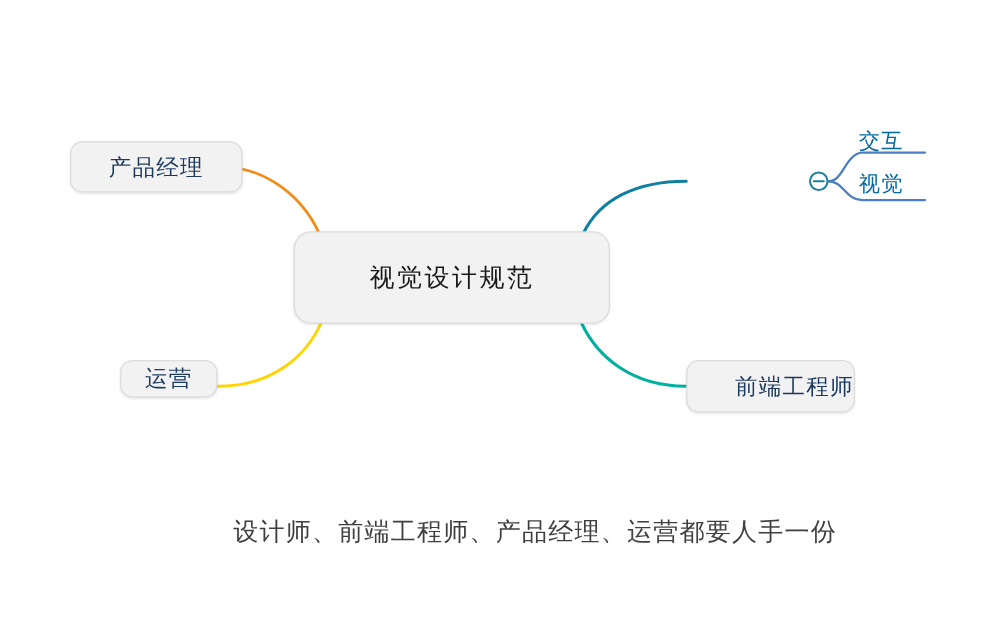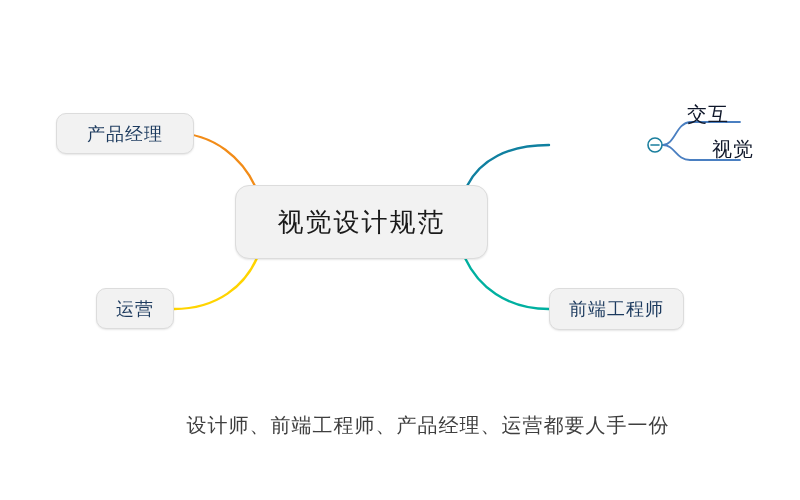--- a/index.html
+++ b/index.html
@@ -45,67 +45,67 @@
     letter-spacing: 1px;
   }
   #node-central {
     left: 235px;
     top: 185px;
     width: 253px;
     height: 74px;
     border-radius: 14px;
   }
   #node-central .node-label {
-    font-size: 26px;
+    font-size: 20px;
     color: #1a1a1a;
     letter-spacing: 2px;
   }
   #node-product-manager {
     left: 56px;
     top: 113px;
     width: 138px;
     height: 41px;
   }
   #node-operations {
     left: 96px;
     top: 288px;
     width: 78px;
-    height: 41px;
+    height: 30px;
   }
   #node-designer {
     left: 549px;
     top: 124px;
     width: 96px;
     height: 42px;
   }
   #node-frontend-engineer {
     left: 549px;
     top: 288px;
     width: 135px;
     height: 42px;
+    justify-content: flex-end;
   }
   .branch-node .node-label {
     font-size: 18px;
     color: #1c3a5e;
   }
   .subtopic {
     position: absolute;
-    font-size: 20px;
-    color: #0f172a;
+    font-size: 17px;
+    color: #0369a1;
     letter-spacing: 1px;
     white-space: nowrap;
   }
   #subtopic-interaction {
     left: 687px;
     top: 101px;
   }
   #subtopic-visual {
     left: 687px;
     top: 136px;
-    margin-left: 25px;
   }
   #caption {
     position: absolute;
     left: 0;
     top: 412px;
     width: 800px;
     text-align: center;
     font-size: 20px;
     color: #3f3f3f;
     letter-spacing: 1px;

